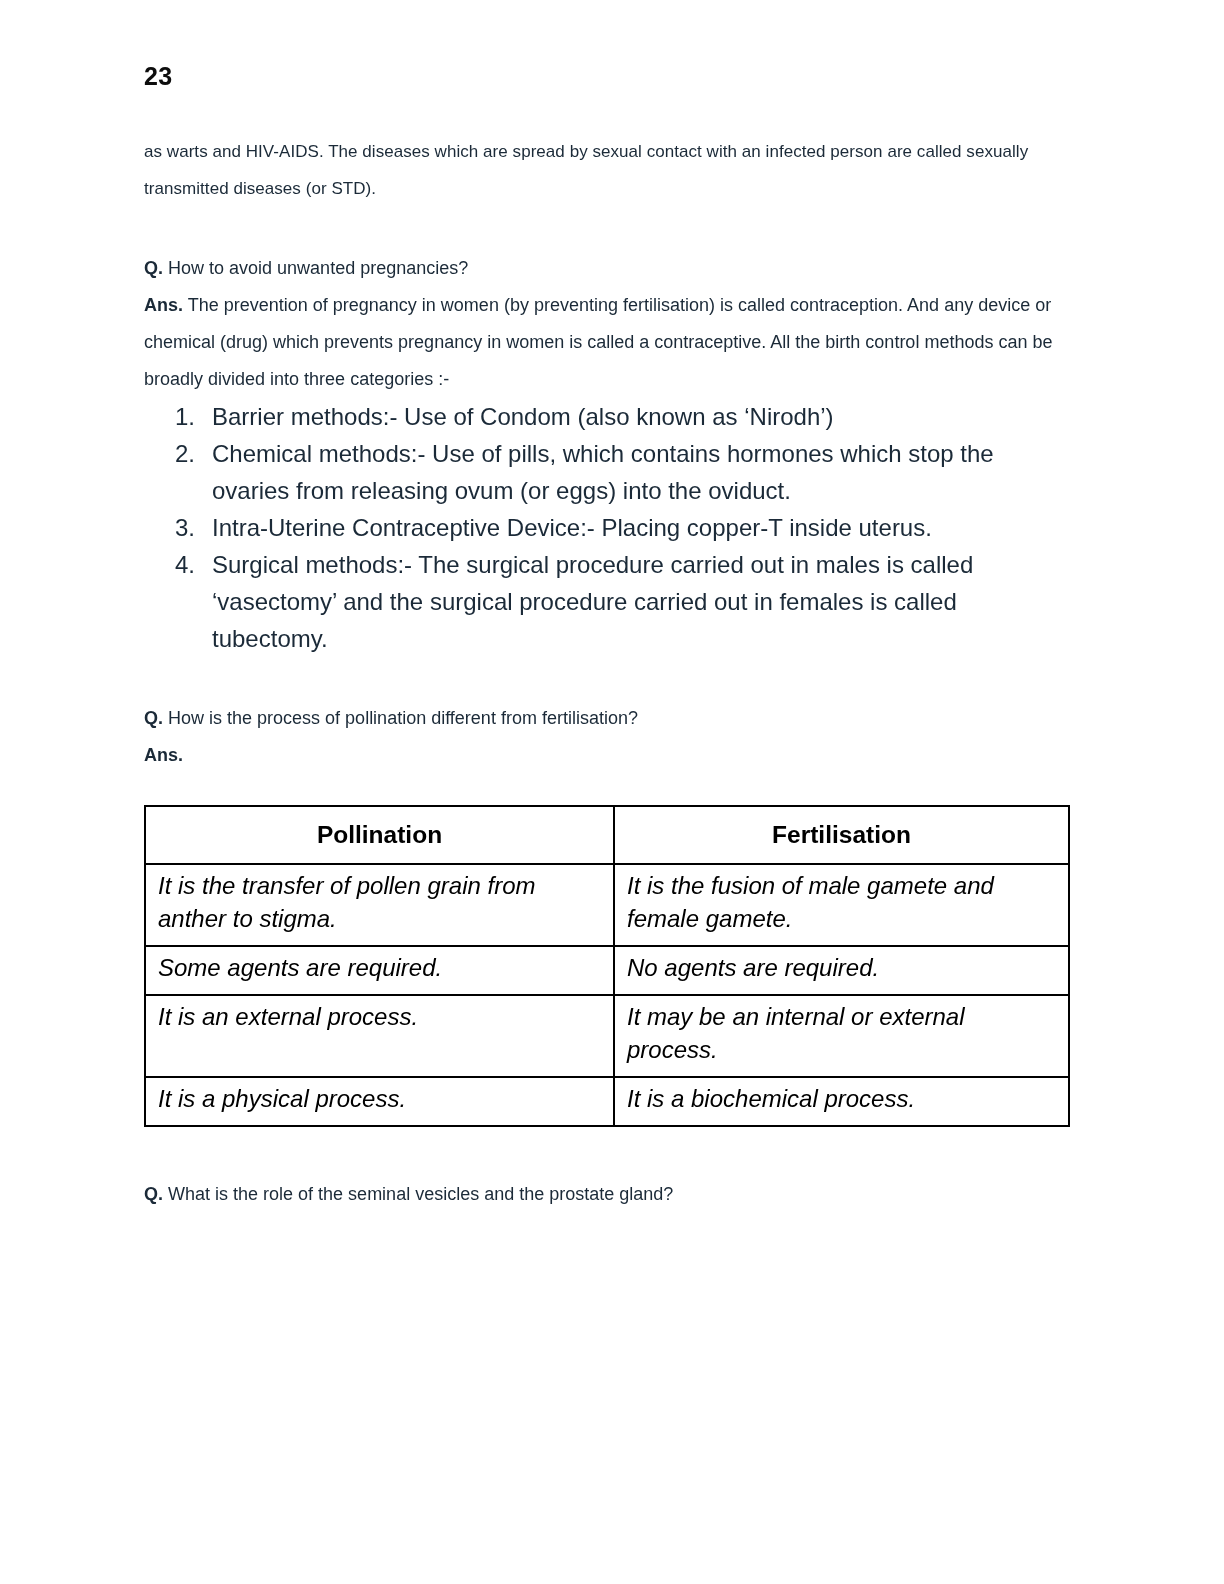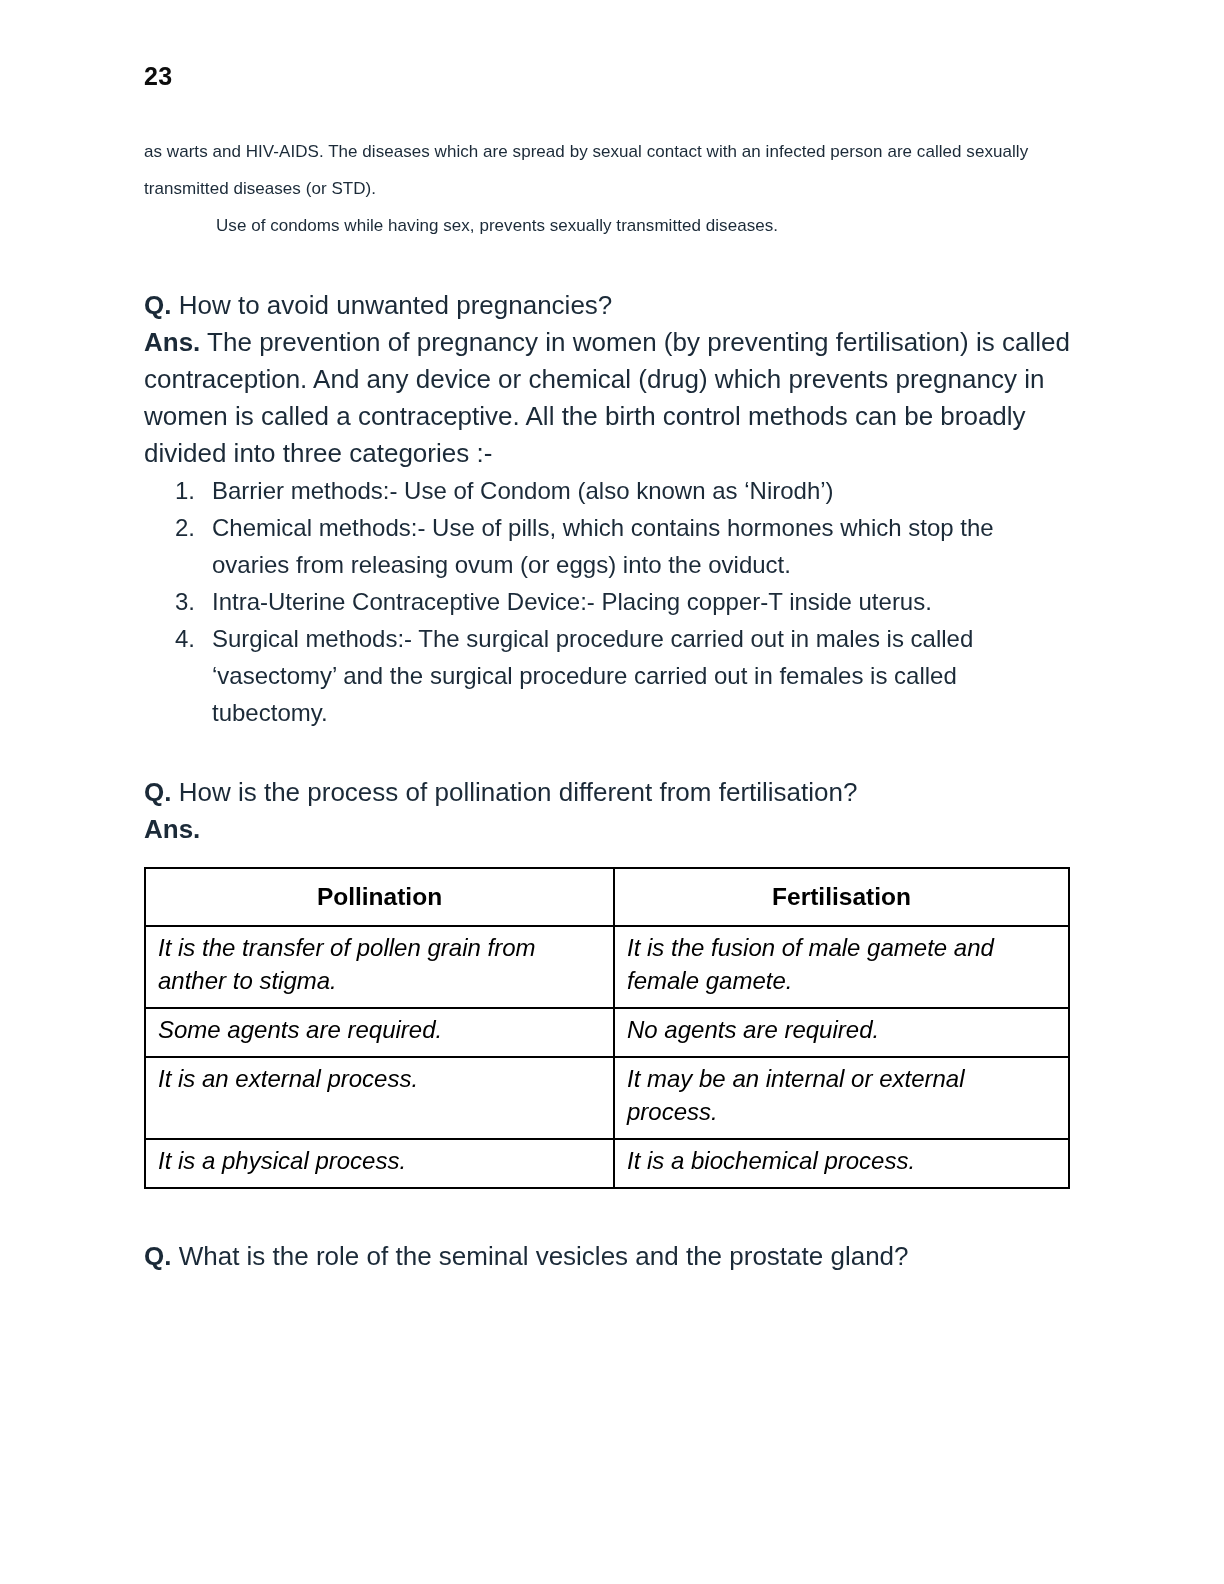--- a/index.html
+++ b/index.html
@@ -42,21 +42,21 @@
     margin-top: 44px;
   }
   .indent-first {
     text-indent: 72px;
   }
   .qa-block {
     margin-top: 43px;
   }
   .qa-line {
     color: #1b2a38;
-    font-size: 26px;
+    font-size: 18px;
     line-height: 37px;
   }
   .bold-label {
     font-weight: bold;
   }
   ol.methods {
     margin: 0;
     padding: 0;
     list-style: none;
     counter-reset: m;
@@ -71,21 +71,21 @@
   }
   ol.methods > li::before {
     content: counter(m) ".";
     position: absolute;
     left: 31px;
     top: 0;
     width: 34px;
     text-align: left;
   }
   .table-wrap {
-    margin-top: 19px;
+    margin-top: 31px;
   }
   table.compare {
     border-collapse: collapse;
     width: 924px;
     table-layout: fixed;
     border: 2px solid #000000;
   }
   table.compare col.c1 { width: 469px; }
   table.compare col.c2 { width: 455px; }
   table.compare th,
@@ -114,21 +114,20 @@
 </head>
 <body>
 
 <div class="page">
   <div class="content">
 
     <div class="page-number">23</div>
 
     <div class="para-block">
       <p class="body-text" style="margin:0;">as warts and HIV-AIDS. The diseases which are spread by sexual contact with an infected person are called sexually transmitted diseases (or STD).</p>
-      <p class="body-text indent-first" style="margin:0;">Use of condoms while having sex, prevents sexually transmitted diseases.</p>
     </div>
 
     <div class="qa-block">
       <div class="qa-line">
         <span class="bold-label">Q.</span>
         <span>How to avoid unwanted pregnancies?</span>
       </div>
       <div class="qa-line">
         <span class="bold-label">Ans.</span>
         <span>The prevention of pregnancy in women (by preventing fertilisation) is called contraception. And any device or chemical (drug) which prevents pregnancy in women is called a contraceptive. All the birth control methods can be broadly divided into three categories :-</span>

